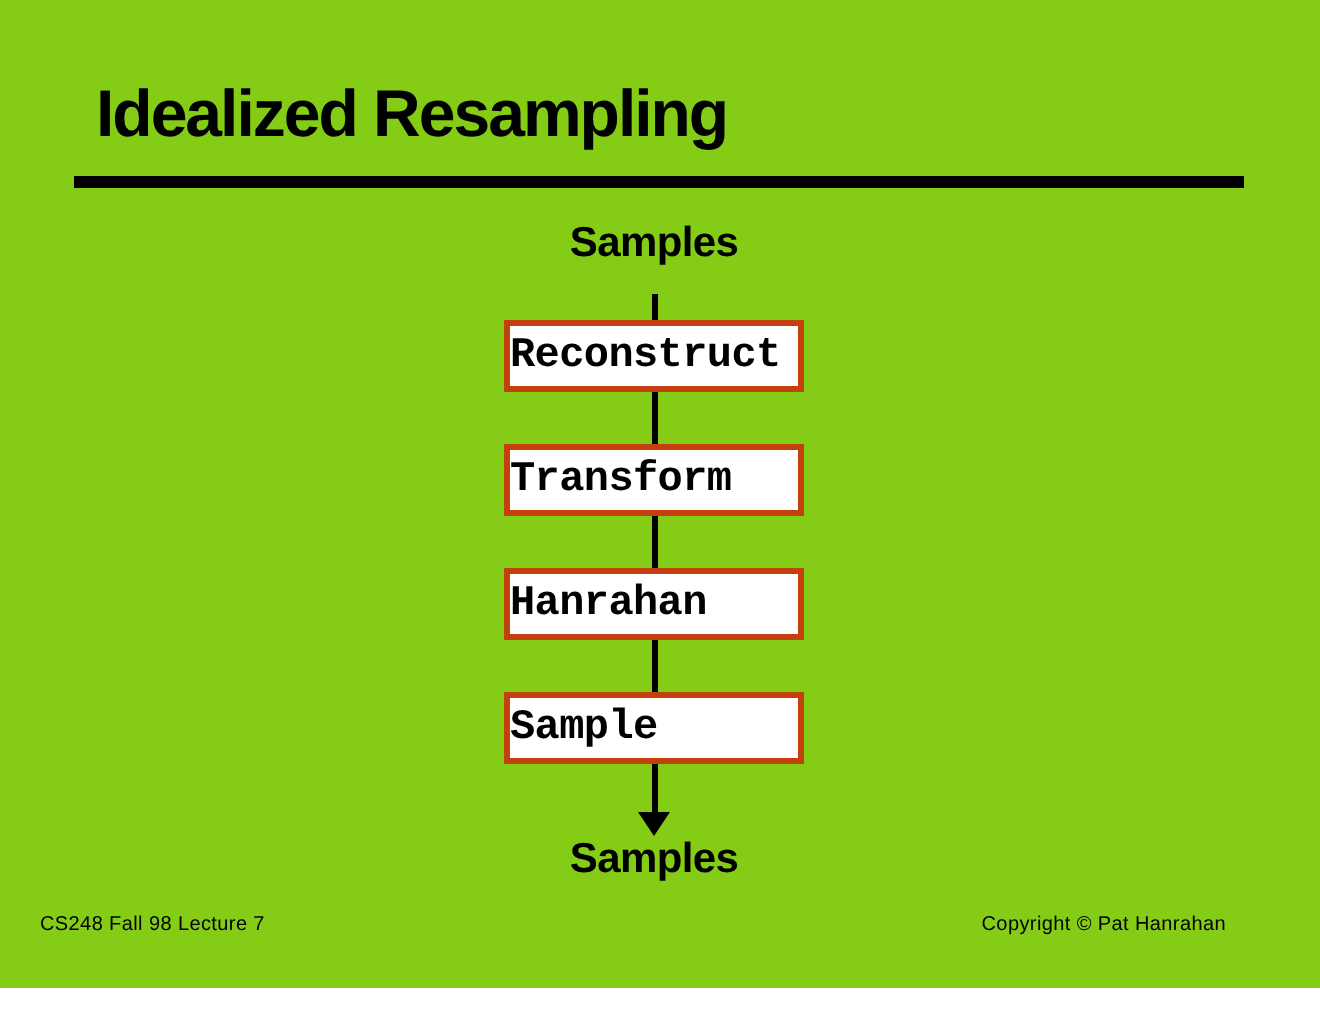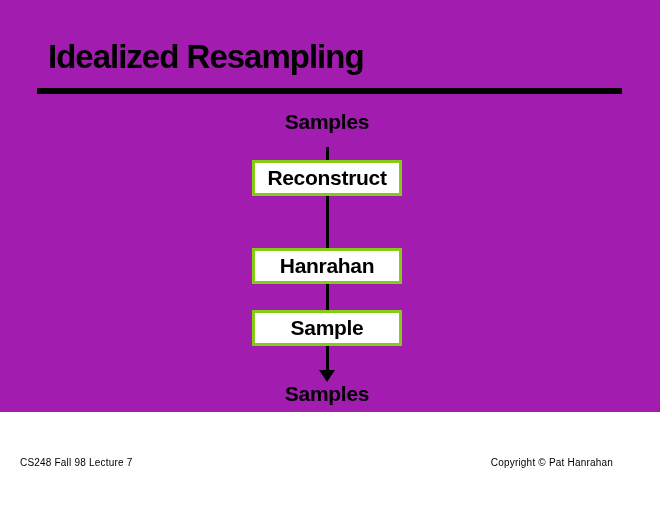--- a/index.html
+++ b/index.html
@@ -5,22 +5,22 @@
   * { margin: 0; padding: 0; box-sizing: border-box; }
   html, body { background: #ffffff; }
   body {
     width: 660px; height: 510px;
     font-family: "Liberation Sans", sans-serif;
     color: #000000;
     overflow: hidden;
   }
   .slide {
     position: relative;
-    width: 660px; height: 412px;
-    background: #a21caf;
+    width: 660px; height: 494px;
+    background: #84cc16;
   }
   .title {
     position: absolute;
     left: 48px; top: 38px;
     font-size: 33px;
     font-weight: bold;
     letter-spacing: -1px;
     white-space: nowrap;
     color: #000000;
   }
@@ -48,25 +48,25 @@
   .connector {
     width: 3px; height: 26px;
     background: #000000;
   }
   .connector.first {
     height: 13px;
     margin-top: 13px;
   }
   .stage-box {
     width: 150px; height: 36px;
-    border: 3px solid #84cc16;
+    border: 3px solid #c2410c;
     background: #ffffff;
     display: flex;
     align-items: center;
-    justify-content: center;
+    font-family: Liberation Mono, monospace;
   }
   .stage-box span {
     font-size: 21px;
     font-weight: bold;
     letter-spacing: -0.3px;
     white-space: nowrap;
   }
   .arrow {
     display: flex;
     flex-direction: column;
@@ -113,20 +113,23 @@
     <div class="flow-label">Samples</div>
 
     <div class="connector first"></div>
 
     <div class="stage-box">
       <span>Reconstruct</span>
     </div>
 
     <div class="connector"></div>
 
+    <div class="stage-box">
+      <span>Transform</span>
+    </div>
 
     <div class="connector"></div>
 
     <div class="stage-box">
       <span>Hanrahan</span>
     </div>
 
     <div class="connector"></div>
 
     <div class="stage-box">

